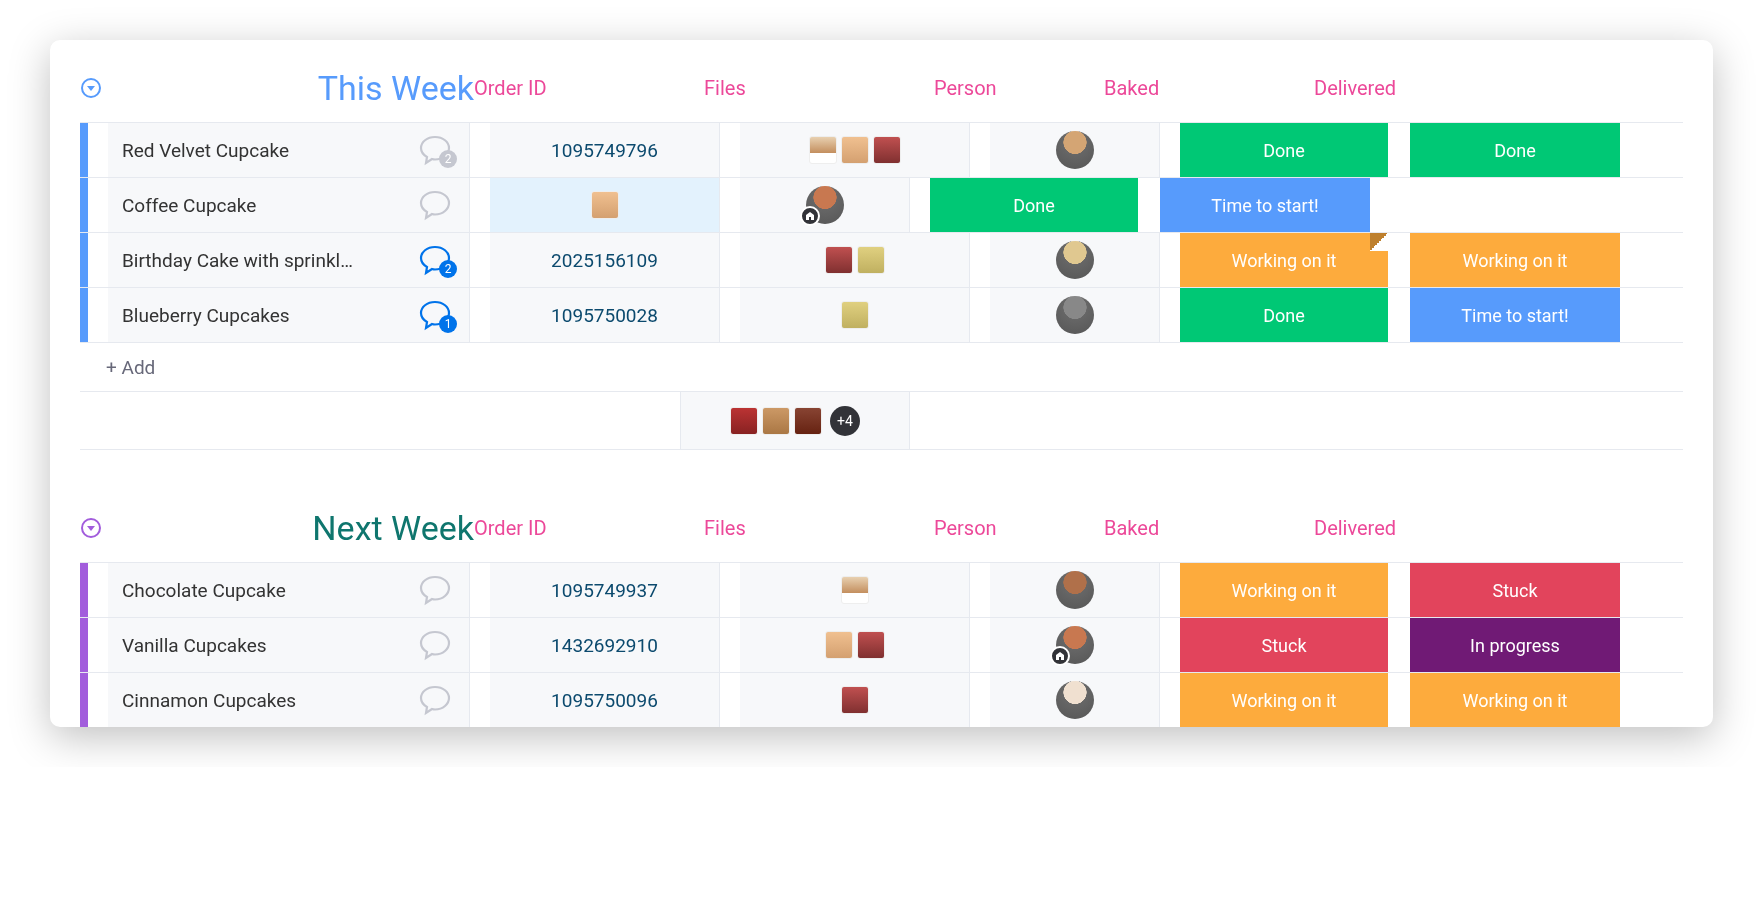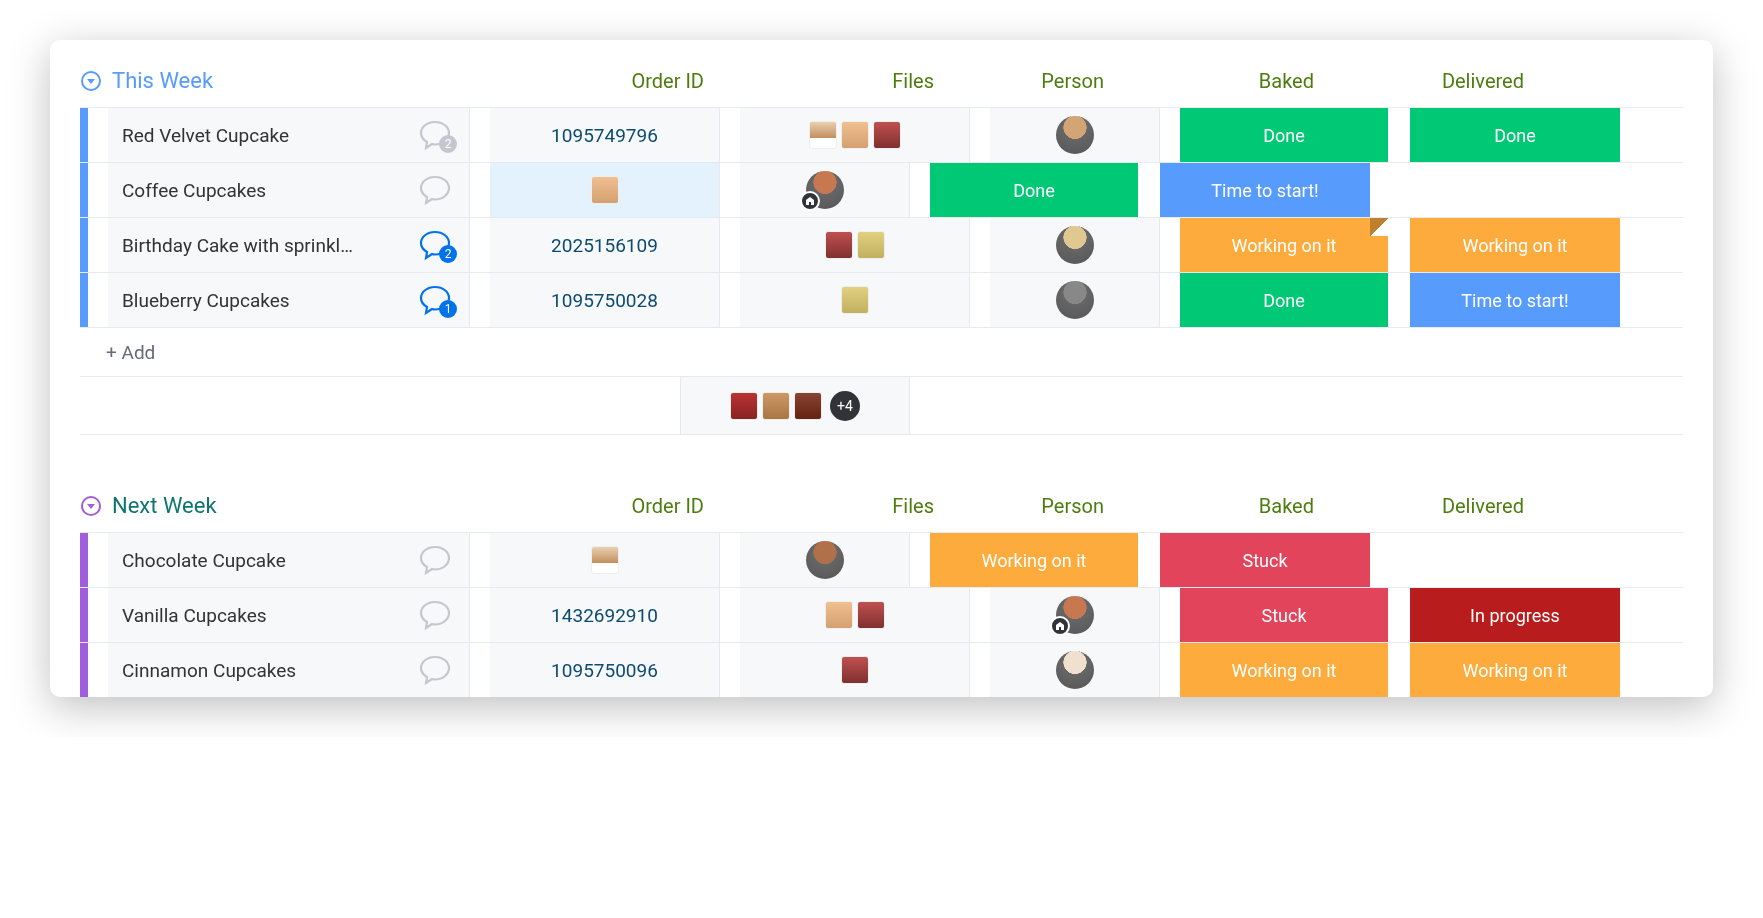--- a/index.html
+++ b/index.html
@@ -24,30 +24,31 @@
     padding: 8px 0 14px 0;
   }
   .collapse-icon {
     width: 22px; height: 22px;
     display: inline-flex; align-items: center; justify-content: center;
     margin-right: 10px;
     cursor: pointer;
   }
   .collapse-icon svg { width: 20px; height: 20px; }
   .group-title {
-    font-size: 22px;
+    font-size: 34px;
     font-weight: 400;
     flex: 0 0 auto;
     width: 362px;
     cursor: pointer;
+    text-align: right;
   }
   .col-head {
     font-size: 20px;
-    color: #4d7c0f;
-    text-align: right;
+    color: #ec4899;
+    text-align: left;
     font-weight: 400;
   }
   .col-orderid { width: 230px; }
   .col-files   { width: 230px; }
   .col-person  { width: 170px; }
   .col-status  { width: 210px; }
 
   .row {
     display: flex;
     align-items: stretch;
@@ -232,21 +233,21 @@
           </div>
           <div class="cell person">
             <span class="avatar" style="background: radial-gradient(circle at 50% 30%, rgb(212, 165, 116) 35%, rgb(102, 102, 102) 36%, rgb(85, 85, 85) 100%);"></span>
           </div>
           <div class="cell status" style="background: rgb(0, 200, 117);">Done</div>
           <div class="cell status last" style="background: rgb(0, 200, 117);">Done</div>
         </div>
         <div class="row">
           <span class="color-bar" style="background: rgb(87, 155, 252);"></span>
           <div class="cell name">
-            <span class="label">Coffee Cupcakes</span>
+            <span class="label">Coffee Cupcake</span>
             <span class="chat-icon">
               <svg viewBox="0 0 34 34">
                 <path d="M17 4 C9 4 3 9 3 15 C3 19 5.5 22 9 24 L8 30 L14 26 C15 26.3 16 26.5 17 26.5 C25 26.5 31 21 31 15 C31 9 25 4 17 4 Z" fill="none" stroke="#c5c7d0" stroke-width="2.2"></path>
               </svg>
             </span>
           </div>
           <div class="cell files highlight">
             <span class="thumb" style="background: linear-gradient(rgb(240, 192, 144), rgb(212, 160, 112));"></span>
           </div>
           <div class="cell person">
@@ -339,20 +340,21 @@
         <div class="row">
           <span class="color-bar" style="background: rgb(162, 93, 220);"></span>
           <div class="cell name">
             <span class="label">Chocolate Cupcake</span>
             <span class="chat-icon">
               <svg viewBox="0 0 34 34">
                 <path d="M17 4 C9 4 3 9 3 15 C3 19 5.5 22 9 24 L8 30 L14 26 C15 26.3 16 26.5 17 26.5 C25 26.5 31 21 31 15 C31 9 25 4 17 4 Z" fill="none" stroke="#c5c7d0" stroke-width="2.2"></path>
               </svg>
             </span>
           </div>
+          <div class="cell orderid">1095749937</div>
           <div class="cell files">
             <span class="thumb" style="background: linear-gradient(rgb(232, 208, 176), rgb(196, 144, 96) 60%, rgb(255, 255, 255) 60%);"></span>
           </div>
           <div class="cell person">
             <span class="avatar" style="background: radial-gradient(circle at 50% 30%, rgb(176, 112, 74) 35%, rgb(102, 102, 102) 36%, rgb(85, 85, 85) 100%);"></span>
           </div>
           <div class="cell status" style="background: rgb(253, 171, 61);">Working on it</div>
           <div class="cell status last" style="background: rgb(226, 68, 92);">Stuck</div>
         </div>
         <div class="row">
@@ -373,21 +375,21 @@
           <div class="cell person">
             <span class="avatar" style="background: radial-gradient(circle at 50% 30%, rgb(200, 120, 80) 35%, rgb(102, 102, 102) 36%, rgb(85, 85, 85) 100%);">
               <span class="avatar-badge">
                 <svg viewBox="0 0 10 10">
                   <path d="M5 1 L1 4 L1 9 L4 9 L4 6 L6 6 L6 9 L9 9 L9 4 Z"></path>
                 </svg>
               </span>
             </span>
           </div>
           <div class="cell status" style="background: rgb(226, 68, 92);">Stuck</div>
-          <div class="cell status last" style="background: #b91c1c;">In progress</div>
+          <div class="cell status last" style="background: #701a75;">In progress</div>
         </div>
         <div class="row">
           <span class="color-bar" style="background: rgb(162, 93, 220);"></span>
           <div class="cell name">
             <span class="label">Cinnamon Cupcakes</span>
             <span class="chat-icon">
               <svg viewBox="0 0 34 34">
                 <path d="M17 4 C9 4 3 9 3 15 C3 19 5.5 22 9 24 L8 30 L14 26 C15 26.3 16 26.5 17 26.5 C25 26.5 31 21 31 15 C31 9 25 4 17 4 Z" fill="none" stroke="#c5c7d0" stroke-width="2.2"></path>
               </svg>
             </span>

